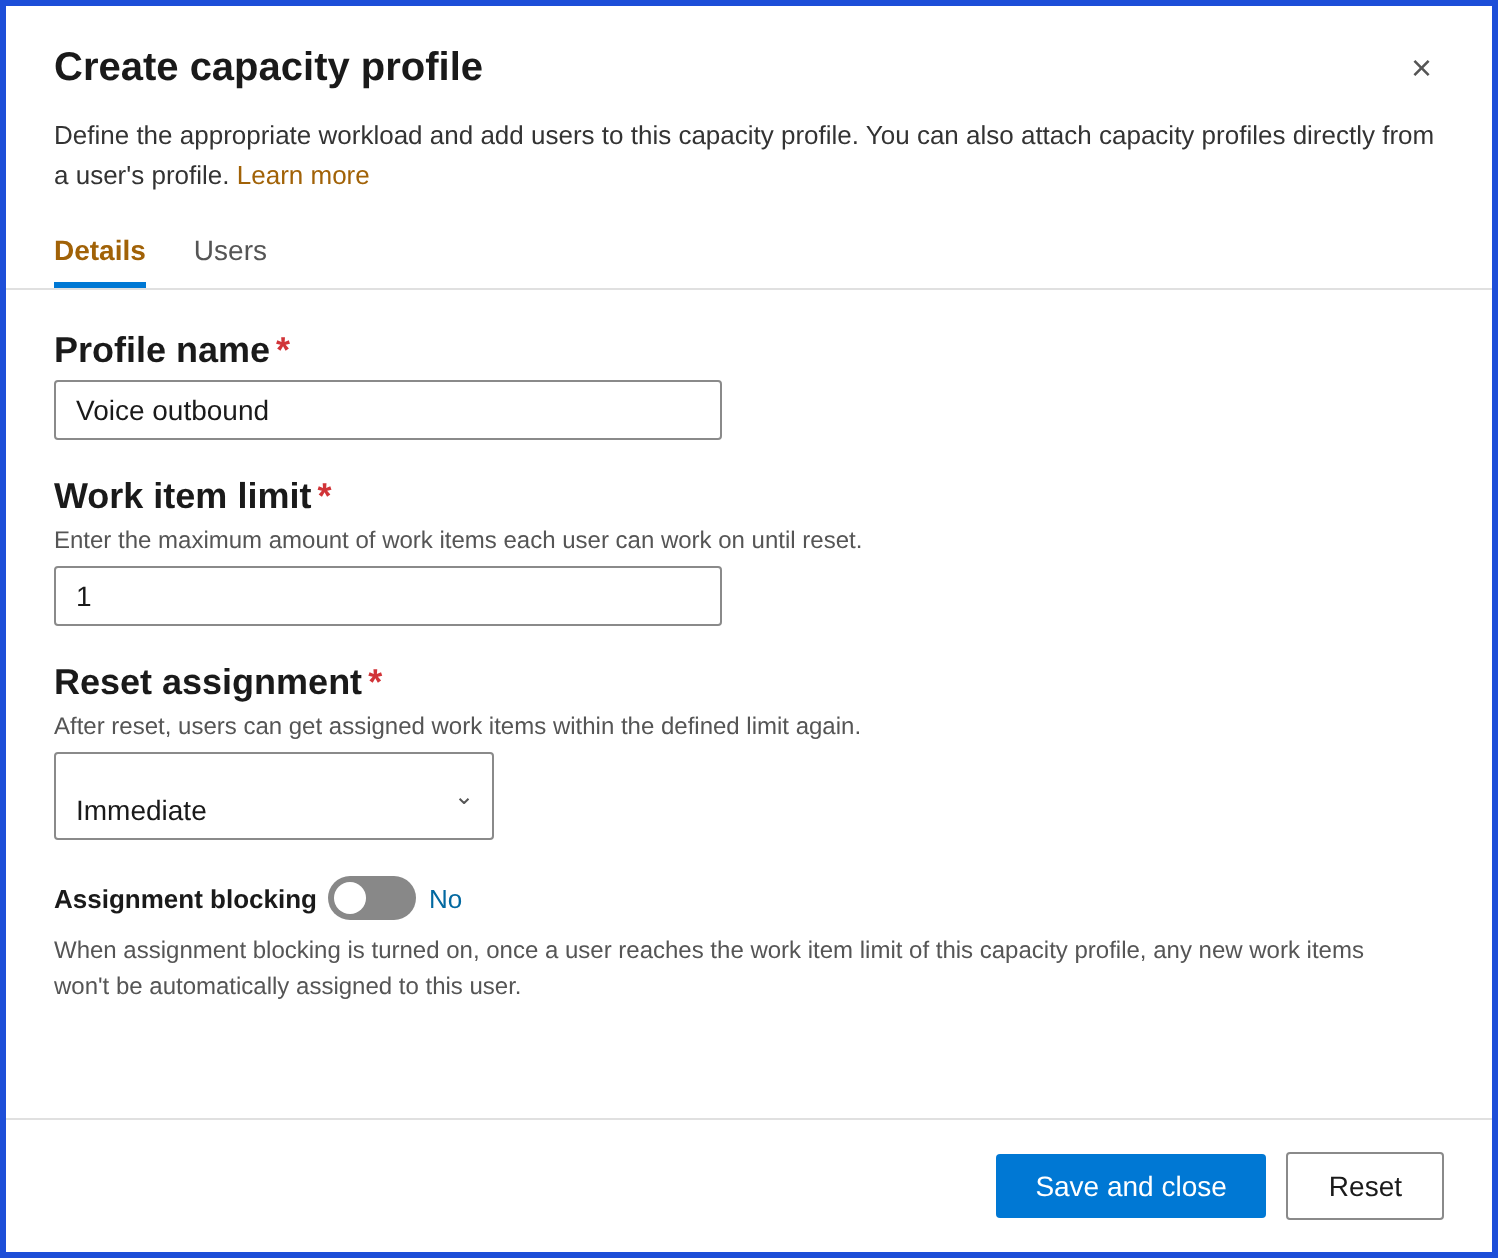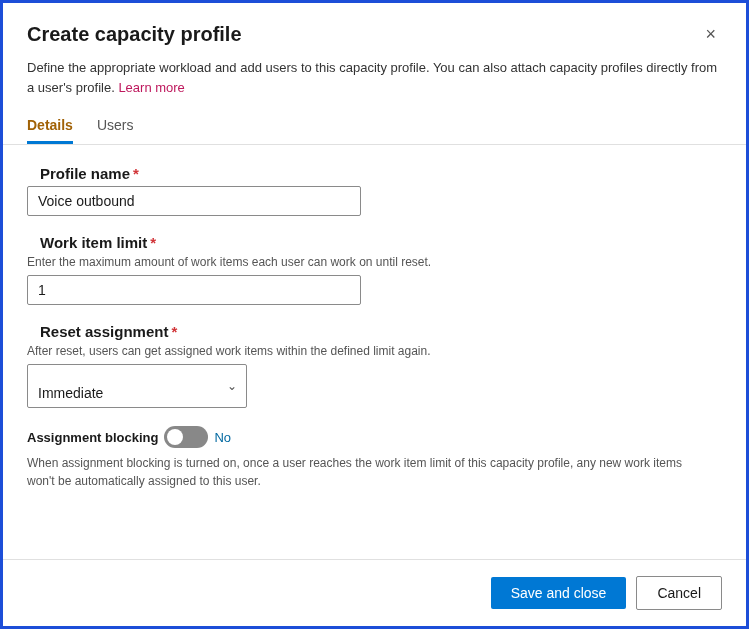--- a/index.html
+++ b/index.html
@@ -52,21 +52,21 @@
     }
 
     .modal-description {
       padding: 4px 24px 12px 24px;
       font-size: 13px;
       color: #333;
       line-height: 1.5;
     }
 
     .learn-more {
-      color: #be185d;
+      color: #a16207;
       text-decoration: none;
     }
 
     .tabs {
       display: flex;
       border-bottom: 1px solid #e0e0e0;
       padding: 0 24px;
     }
 
     .tab {
@@ -91,27 +91,26 @@
     .modal-body {
       padding: 20px 24px;
       flex: 1;
     }
 
     .form-group {
       margin-bottom: 18px;
     }
 
     .form-label {
-      font-size: 15px;
+      font-size: 18px;
       font-weight: 600;
       color: #1a1a1a;
       margin-bottom: 4px;
       display: flex;
       align-items: center;
-      margin-left: 13px;
     }
 
     .required-star {
       color: #d13438;
       margin-left: 3px;
     }
 
     .form-description {
       font-size: 12px;
       color: #555;
@@ -319,15 +318,15 @@
         </label>
         <span class="toggle-status">No</span>
       </div>
       <div class="blocking-description">When assignment blocking is turned on, once a user reaches the work item limit of this capacity profile, any new work items won't be automatically assigned to this user.</div>
     </div>
 
   </div>
 
   <div class="modal-footer">
     <button class="btn-primary">Save and close</button>
-    <button class="btn-secondary">Cancel</button>
+    <button class="btn-secondary">Reset</button>
   </div>
 </div>
 
 </body></html>

